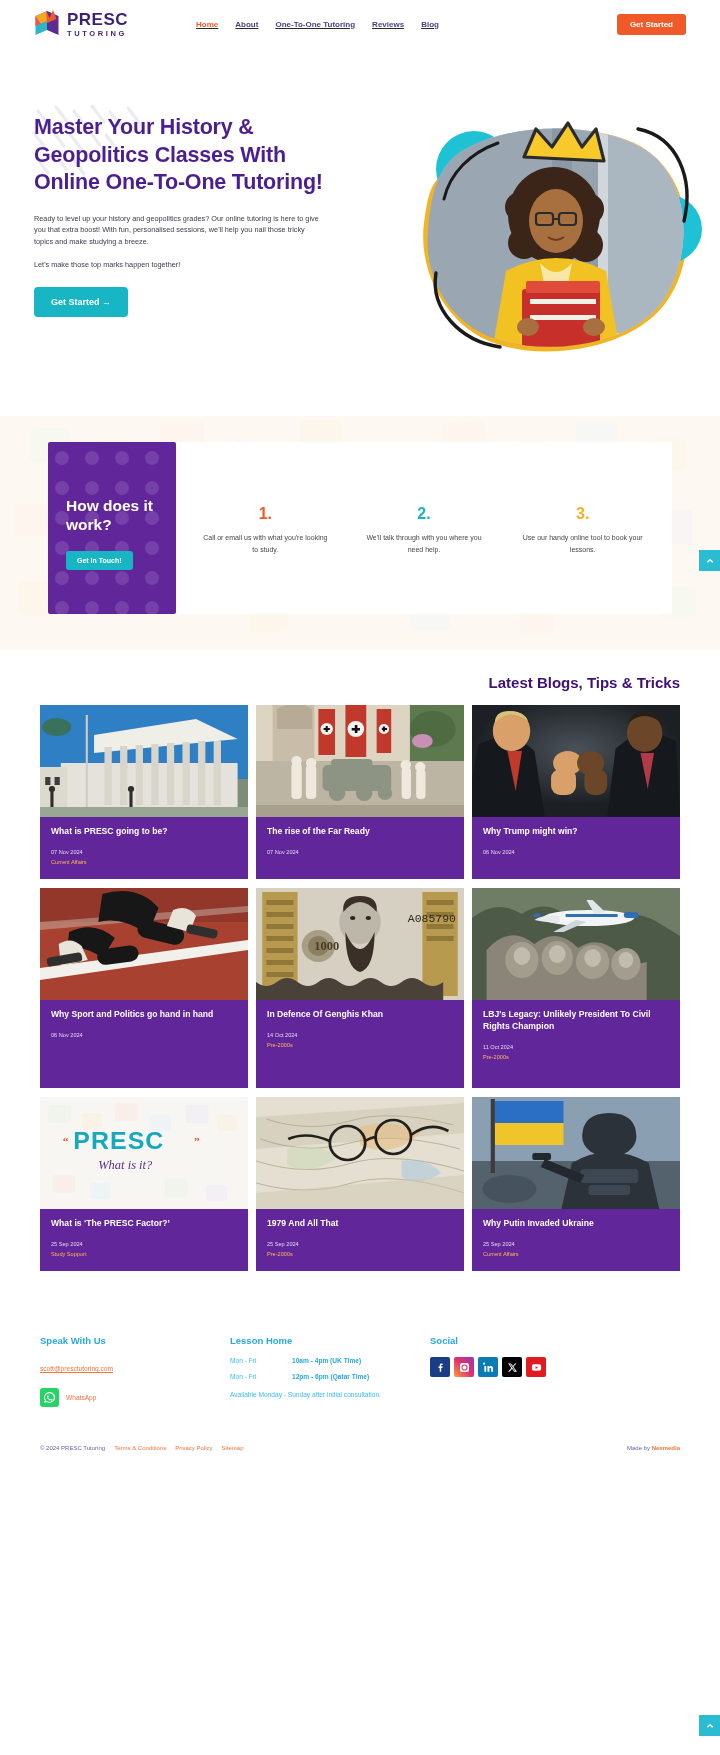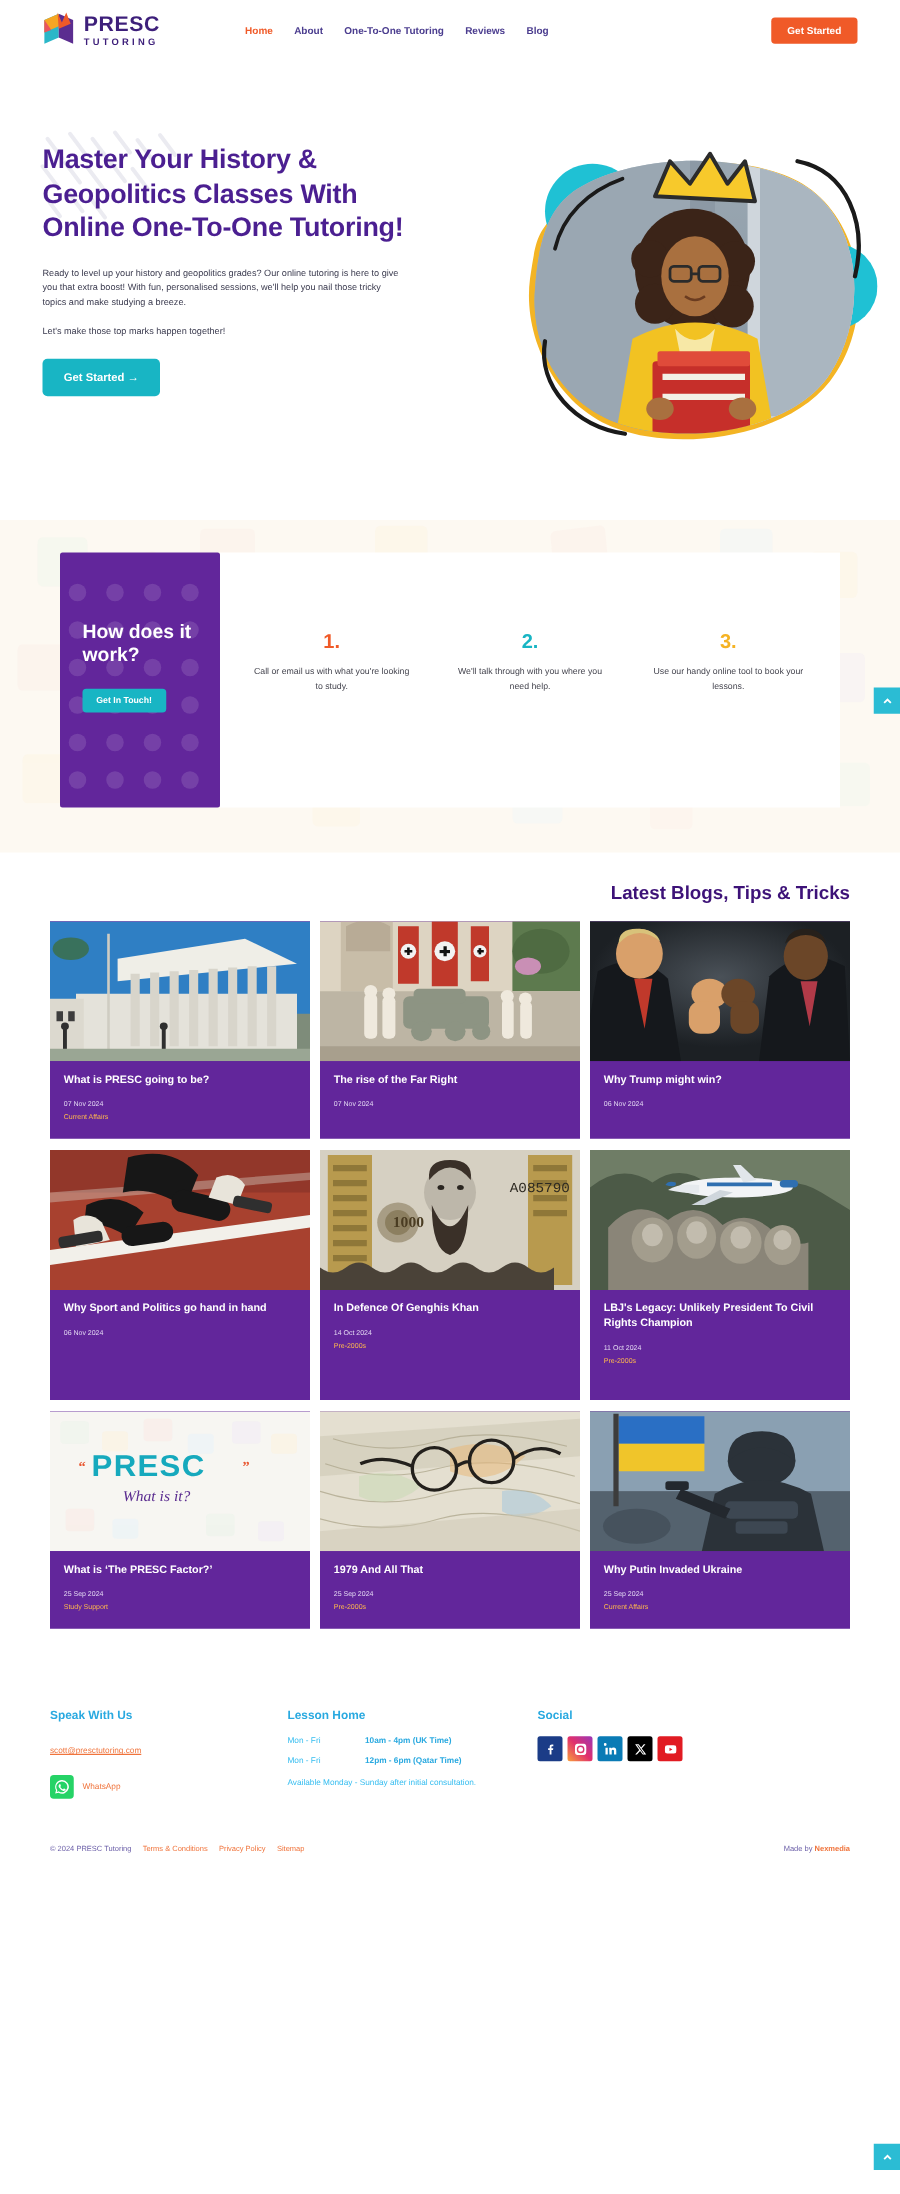--- a/index.html
+++ b/index.html
@@ -18,21 +18,21 @@
   .logo { display: flex; align-items: center; gap: 7px; }
   .logo-mark { width: 26px; height: 30px; flex: none; }
   .logo-text { line-height: 1; }
   .logo-main {
     font-size: 17px; font-weight: 800; color: #3d1f7a; letter-spacing: .5px;
   }
   .logo-sub {
     font-size: 7.5px; font-weight: 700; color: #3d1f7a;
     letter-spacing: 2.6px; margin-top: 2px;
   }
-  .nav { display: flex; gap: 17px; margin-left: 68px; align-items: center; }
+  .nav { display: flex; gap: 17px; margin-left: 68px; align-items: center; text-decoration: underline; }
   .nav a {
     font-size: 8px; color: #4b3d8f; text-decoration: none; font-weight: 600;
     white-space: nowrap;
   }
   .nav a.active { color: #f05a28; }
   .btn-cta {
     margin-left: auto; background: #f05a28; color: #fff; font-size: 8px;
     font-weight: 600; padding: 6px 13px; border-radius: 3px; border: none;
     white-space: nowrap; cursor: pointer;
   }
@@ -63,21 +63,21 @@
   }
 
   
   .hiw-band {
     position: relative; margin-top: 38px; background: #fdf9f2; padding: 26px 0 36px;
     overflow: hidden;
   }
   .hiw-inner { display: flex; padding: 0 48px; position: relative; z-index: 3; }
   .hiw-card {
     width: 128px; background: #62269b; border-radius: 2px; padding: 55px 18px 0;
-    height: 204px; position: relative; overflow: hidden;
+    height: 172px; position: relative; overflow: hidden;
   }
   .hiw-card h2 {
     color: #fff; font-size: 15.5px; line-height: 1.22; font-weight: 800;
     position: relative; z-index: 2;
   }
   .hiw-card-btn {
     margin-top: 16px; background: #18b5c4; color: #fff; font-size: 7px;
     font-weight: 700; padding: 6px 11px; border: none; border-radius: 3px;
     cursor: pointer; position: relative; z-index: 2;
   }
@@ -438,21 +438,21 @@
                 <circle cx="53" cy="58" r="5"></circle>
               <rect x="140" y="62" width="9" height="32" rx="4"></rect>
                 <circle cx="144" cy="60" r="5"></circle>
               <rect x="154" y="64" width="9" height="30" rx="4"></rect>
                 <circle cx="158" cy="62" r="5"></circle>
             </g>
             <rect y="100" width="200" height="12" fill="#a89f8d"></rect>
           </svg>
         </div>
         <div class="card-body">
-          <div class="card-title">The rise of the Far Right</div>
+          <div class="card-title">The rise of the Far Ready</div>
           <div class="card-date">07 Nov 2024</div>
           <div class="card-cat"></div>
         </div>
       </div>
 
       <div class="card">
         <div class="card-img">
           <svg viewBox="0 0 200 112" preserveAspectRatio="none" style="width:100%;height:100%">
             <rect width="200" height="112" fill="#2a2f34"></rect>
             <radialGradient id="g3" cx="50%" cy="40%">

